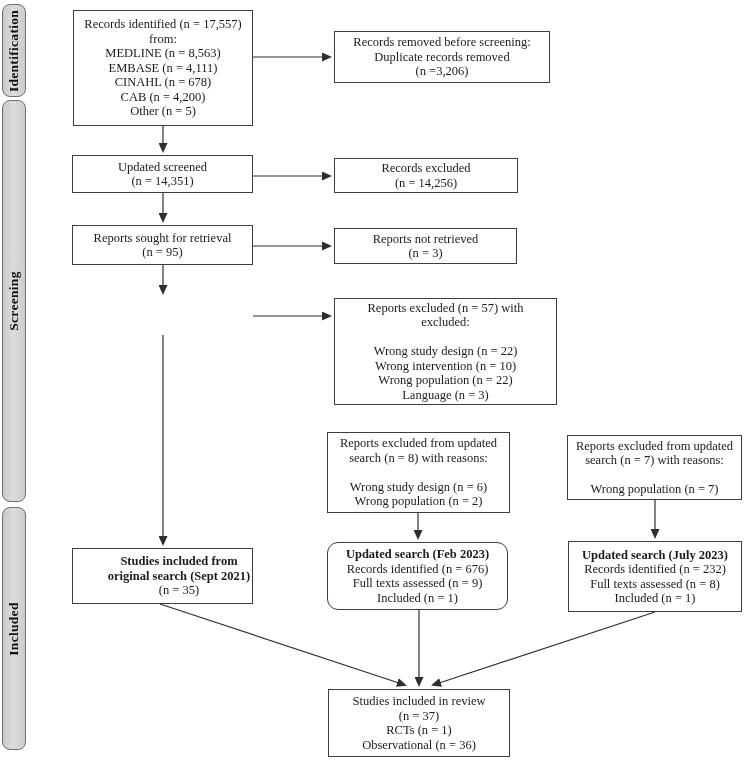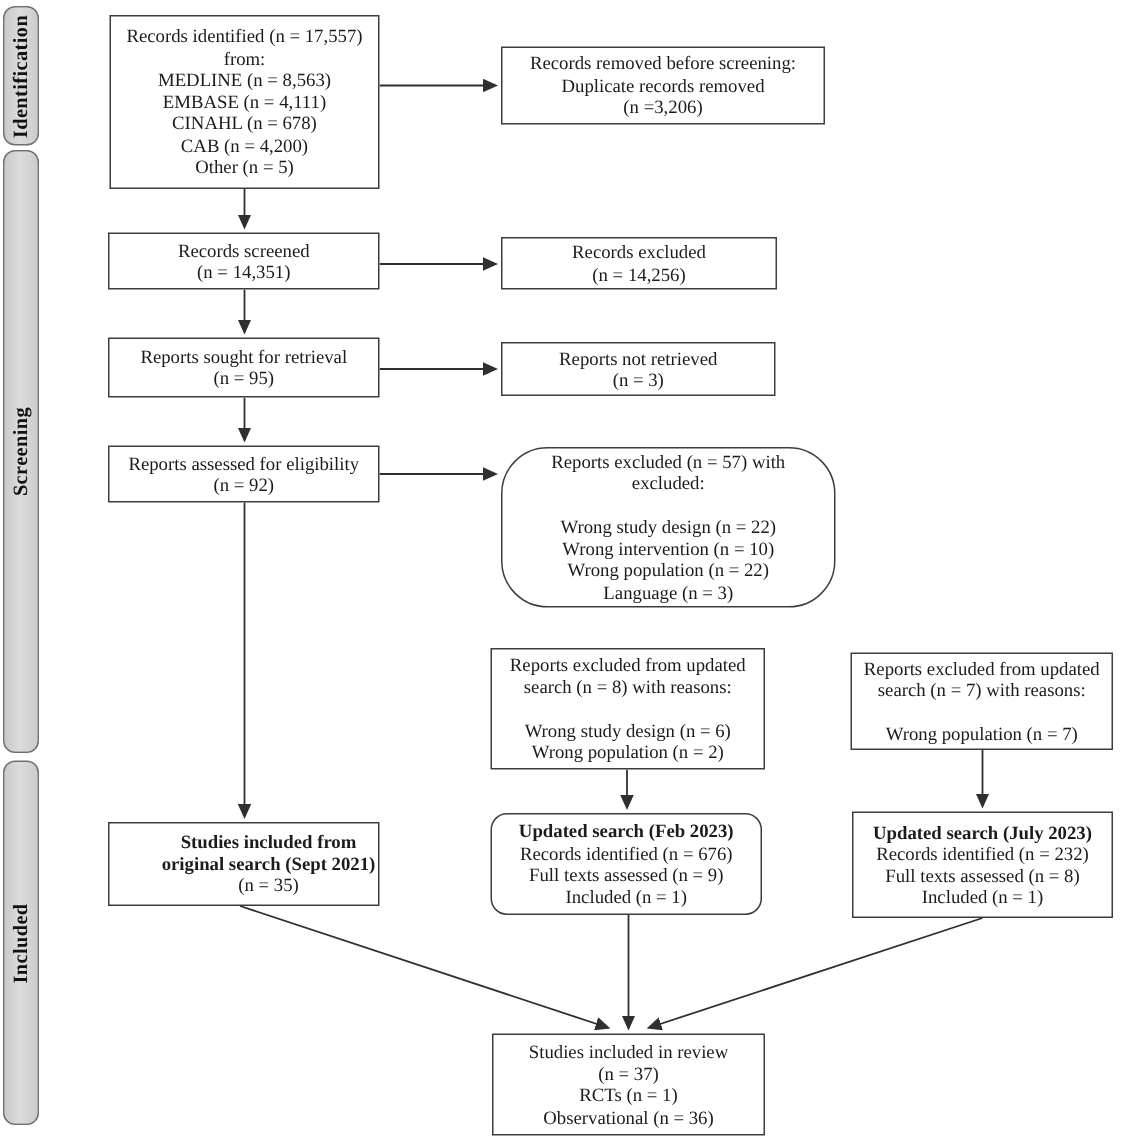--- a/index.html
+++ b/index.html
@@ -58,21 +58,21 @@
   #stage-screening      { left: 2px; top: 100px; width: 24px; height: 402px; }
   #stage-included       { left: 2px; top: 507px; width: 24px; height: 243px; }
   
   #box-records-identified      { left: 73px;  top: 10px;  width: 180px; height: 116px; }
   #box-records-removed         { left: 334px; top: 31px;  width: 216px; height: 52px;  }
   #box-records-screened        { left: 72px;  top: 155px; width: 181px; height: 38px;  }
   #box-records-excluded        { left: 334px; top: 158px; width: 184px; height: 35px;  }
   #box-reports-sought          { left: 72px;  top: 225px; width: 181px; height: 40px;  }
   #box-reports-not-retrieved   { left: 334px; top: 228px; width: 183px; height: 36px;  }
   #box-reports-assessed        { left: 72px;  top: 297px; width: 181px; height: 38px;  }
-  #box-reports-excluded-reasons{ left: 334px; top: 298px; width: 223px; height: 107px; border-radius: 31px; }
+  #box-reports-excluded-reasons{ left: 334px; top: 298px; width: 223px; height: 107px; }
   #box-updated-excluded-feb    { left: 327px; top: 432px; width: 183px; height: 81px;  }
   #box-updated-excluded-july   { left: 567px; top: 435px; width: 175px; height: 65px;  }
   #box-studies-original        { left: 72px;  top: 548px; width: 181px; height: 56px; padding-left: 36px;  }
   #box-updated-search-feb      { left: 327px; top: 542px; width: 181px; height: 68px; border-radius: 11px;  }
   #box-updated-search-july     { left: 568px; top: 541px; width: 174px; height: 71px;  }
   #box-studies-in-review       { left: 328px; top: 689px; width: 182px; height: 68px;  }
 </style>
 </head>
 <body>
 
@@ -121,43 +121,39 @@
     <div class="line">Other (n = 5)</div>
   </div>
 
   <div class="box" id="box-records-removed">
     <div class="line">Records removed before screening:</div>
     <div class="line">Duplicate records removed</div>
     <div class="line">(n =3,206)</div>
   </div>
 
   <div class="box" id="box-records-screened">
-    <div class="line">Records screened</div>
+    <div class="line">Updated screened</div>
     <div class="line">(n = 14,351)</div>
   </div>
 
   <div class="box" id="box-records-excluded">
     <div class="line">Records excluded</div>
     <div class="line">(n = 14,256)</div>
   </div>
 
   <div class="box" id="box-reports-sought">
     <div class="line">Reports sought for retrieval</div>
     <div class="line">(n = 95)</div>
   </div>
 
   <div class="box" id="box-reports-not-retrieved">
     <div class="line">Reports not retrieved</div>
     <div class="line">(n = 3)</div>
   </div>
 
-  <div class="box" id="box-reports-assessed">
-    <div class="line">Reports assessed for eligibility</div>
-    <div class="line">(n = 92)</div>
-  </div>
 
   <div class="box" id="box-reports-excluded-reasons">
     <div class="line">Reports excluded (n = 57) with</div>
     <div class="line">excluded:</div>
     <div class="line"></div>
     <div class="line">Wrong study design (n = 22)</div>
     <div class="line">Wrong intervention (n = 10)</div>
     <div class="line">Wrong population (n = 22)</div>
     <div class="line">Language (n = 3)</div>
   </div>

